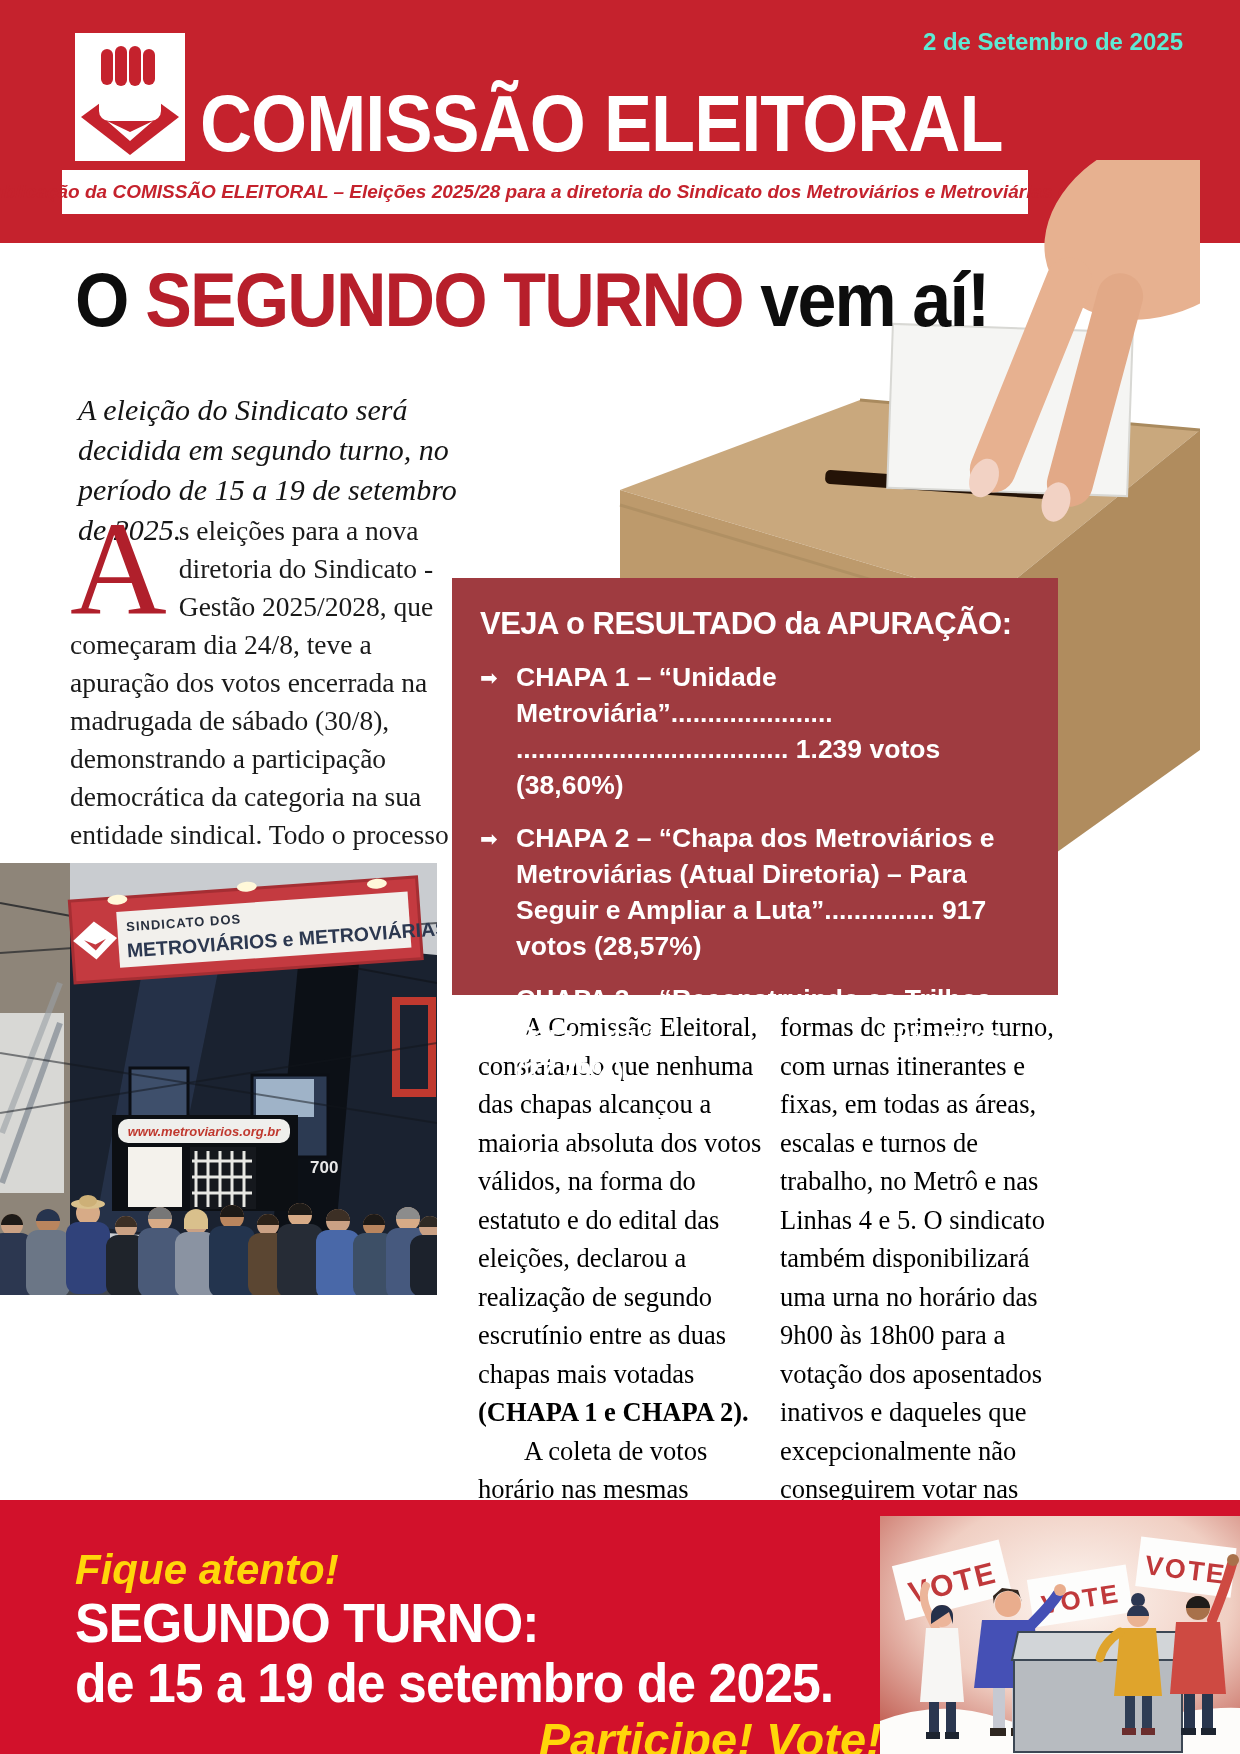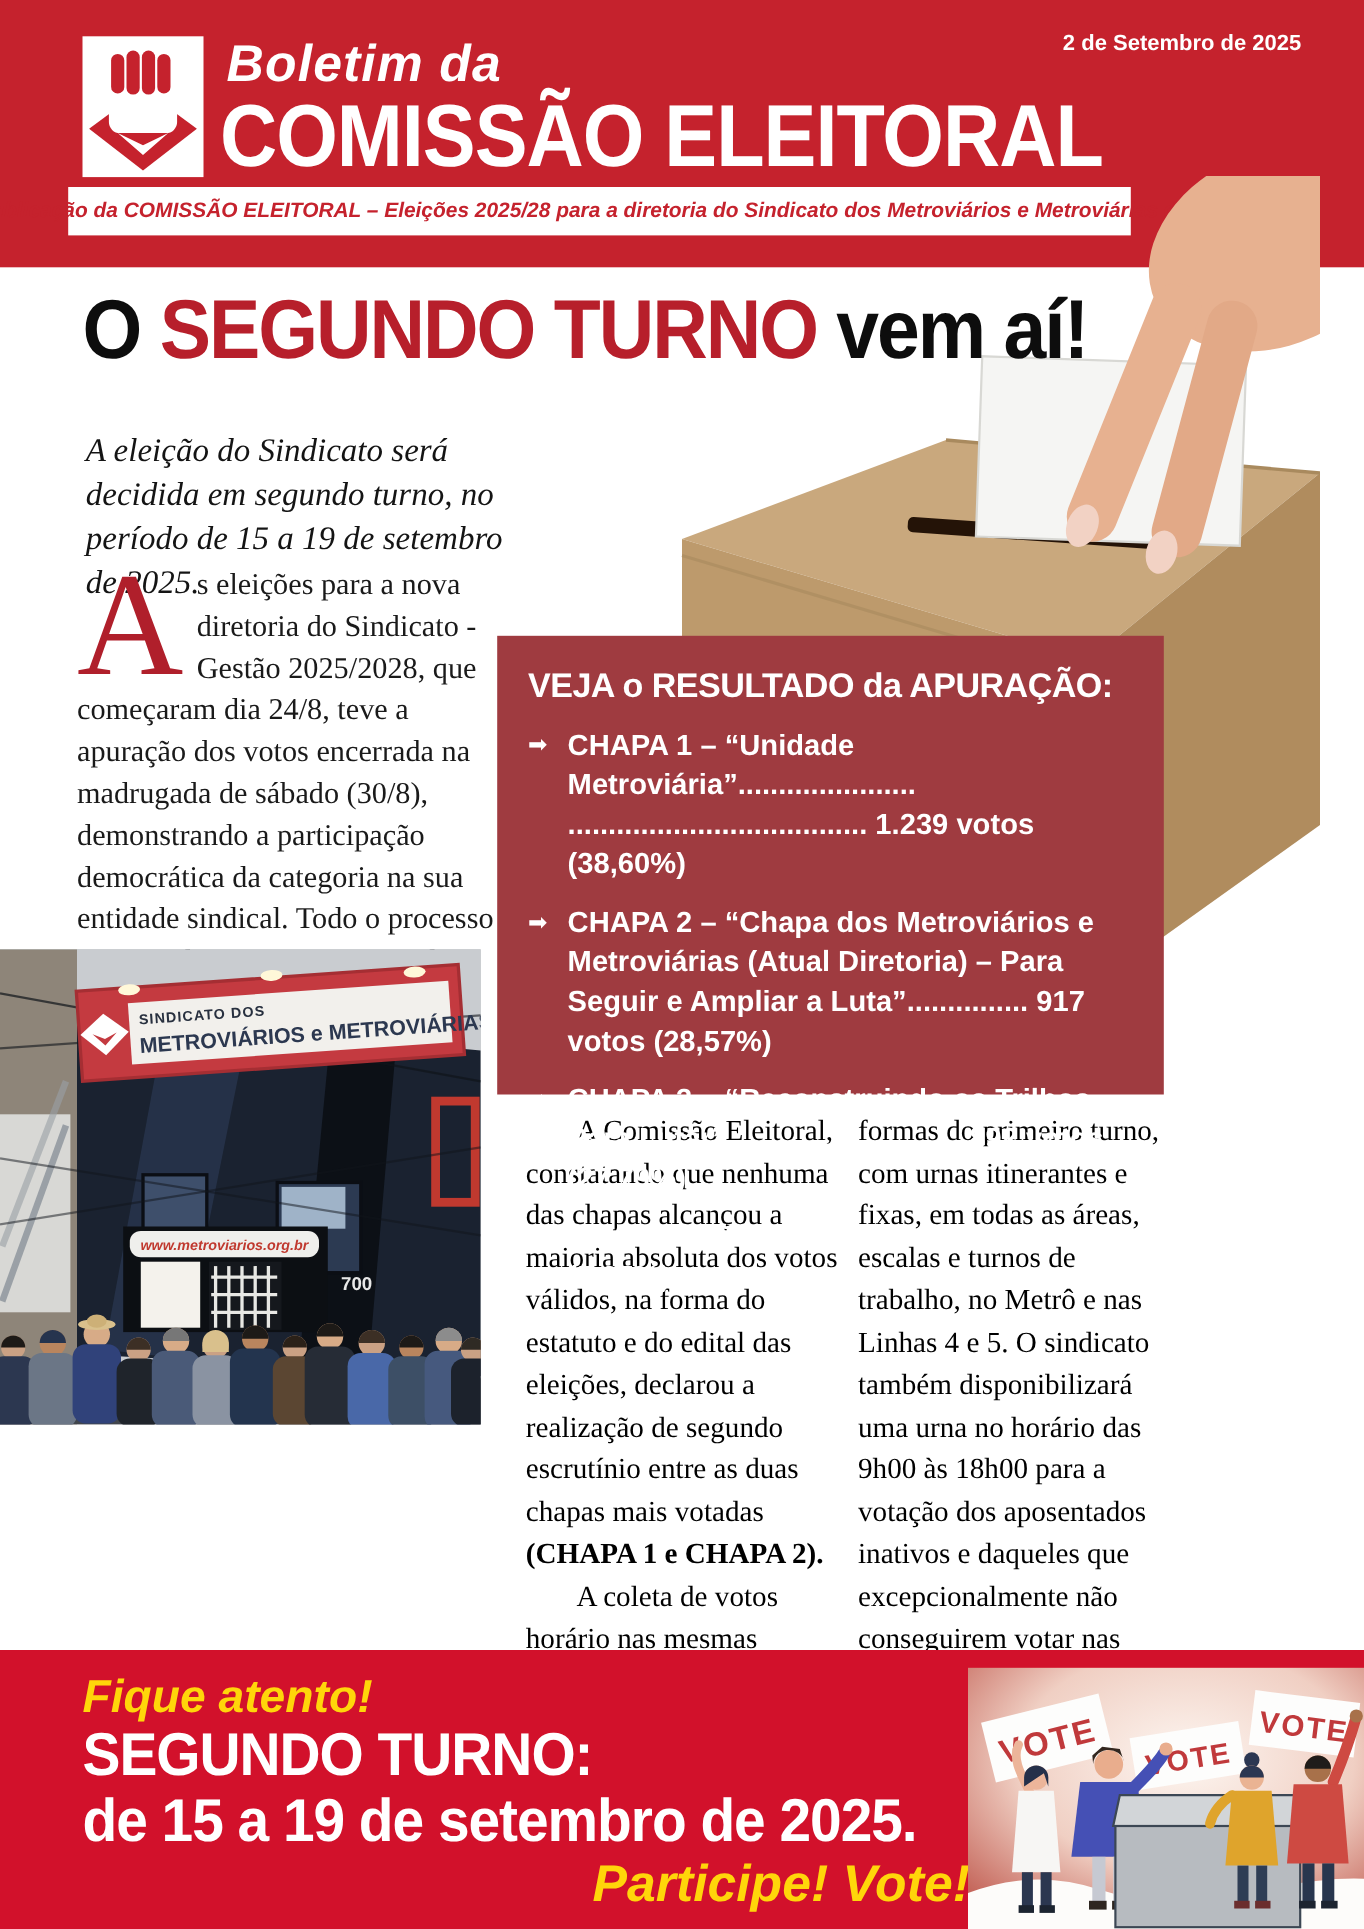--- a/index.html
+++ b/index.html
@@ -5,21 +5,21 @@
   html,body{margin:0;padding:0;background:#e9e9e9;}
   .page{position:relative;width:1240px;height:1754px;margin:0 auto;background:#ffffff;overflow:hidden;
         font-family:"Liberation Sans",sans-serif;}
   
   .masthead{position:absolute;left:0;top:0;width:1240px;height:243px;background:#c5222d;z-index:1;}
   .logo-box{position:absolute;left:75px;top:33px;width:110px;height:128px;background:#ffffff;}
   .kicker{position:absolute;left:206px;top:30px;font-size:47px;font-style:italic;font-weight:700;
           color:#ffffff;letter-spacing:1px;}
   .m-title{position:absolute;left:200px;top:78px;font-size:80px;font-weight:900;color:#ffffff;
            white-space:nowrap;letter-spacing:-1px;transform:scaleX(.9);transform-origin:left top;}
-  .m-date{position:absolute;right:57px;top:28px;font-size:20px;font-weight:700;color:#ffffff;}
+  .m-date{position:absolute;right:57px;top:28px;font-size:24px;font-weight:700;color:#5eead4;}
   .tagline{position:absolute;left:62px;top:170px;width:966px;height:44px;background:#ffffff;
            display:flex;align-items:center;justify-content:center;}
   .tagline span{font-size:19px;font-weight:700;font-style:italic;color:#c5222d;white-space:nowrap;}
   
   .headline{position:absolute;left:75px;top:256px;margin:0;font-size:76px;font-weight:900;color:#0d0d0d;
             white-space:nowrap;letter-spacing:-2px;transform:scaleX(.92);transform-origin:left top;z-index:3;}
   .headline .hl{color:#b71f2b;}
   
   .intro{position:absolute;left:78px;top:390px;width:390px;font-family:"Liberation Serif",serif;
          font-size:30px;font-weight:400;font-style:italic;line-height:1.33;color:#141414;z-index:2;margin:0;}
@@ -43,21 +43,21 @@
   .col{position:absolute;top:1008px;font-family:"Liberation Serif",serif;font-size:26.5px;
        line-height:38.5px;color:#000000;z-index:2;}
   .col p{margin:0;}
   .col p.ind{text-indent:46px;}
   .col .b{font-weight:700;}
   .col1{left:478px;width:302px;}
   .col2{left:780px;width:280px;}
   
   .footer{position:absolute;left:0;top:1500px;width:1240px;height:254px;background:#d2112b;z-index:5;}
   .f-text{position:absolute;left:75px;top:18px;}
-  .f-alert{font-size:42px;font-weight:800;font-style:italic;color:#ffd60a;line-height:1.15;}
+  .f-alert{font-size:42px;font-weight:800;font-style:italic;color:#ffd60a;line-height:1.15;margin-top:28px;}
   .f-line1,.f-line2{font-size:55px;font-weight:900;color:#ffffff;line-height:1.08;letter-spacing:-1px;
                     transform:scaleX(.94);transform-origin:left top;white-space:nowrap;}
   .f-line3{font-size:47px;font-weight:800;font-style:italic;color:#ffd60a;line-height:1.15;text-align:right;}
   .f-art{position:absolute;right:0;top:16px;width:360px;height:238px;}
 </style>
 </head>
 <body>
 
 <div class="page">
 
@@ -66,21 +66,20 @@
       <svg width="110" height="128" viewBox="0 0 110 128">
         <polygon points="55,48 104,84 55,122 6,84" fill="#c5222d"></polygon>
         <rect x="24" y="46" width="62" height="42" rx="10" fill="#ffffff"></rect>
         <rect x="26" y="16" width="12" height="36" rx="6" fill="#c5222d"></rect>
         <rect x="40" y="13" width="12" height="40" rx="6" fill="#c5222d"></rect>
         <rect x="54" y="13" width="12" height="40" rx="6" fill="#c5222d"></rect>
         <rect x="68" y="16" width="12" height="36" rx="6" fill="#c5222d"></rect>
         <polygon points="32,88 55,108 78,88 55,99" fill="#ffffff"></polygon>
       </svg>
     </div>
-    <div class="kicker">Boletim da</div>
     <div class="m-title">COMISSÃO ELEITORAL</div>
     <div class="m-date">2 de Setembro de 2025</div>
     <div class="tagline">
       <span>Publicação da COMISSÃO ELEITORAL – Eleições 2025/28 para a diretoria do Sindicato dos Metroviários e Metroviárias  de SP</span>
     </div>
   </header>
 
   <div class="hand-art">
     <svg width="640" height="740" viewBox="0 0 640 740">
 

